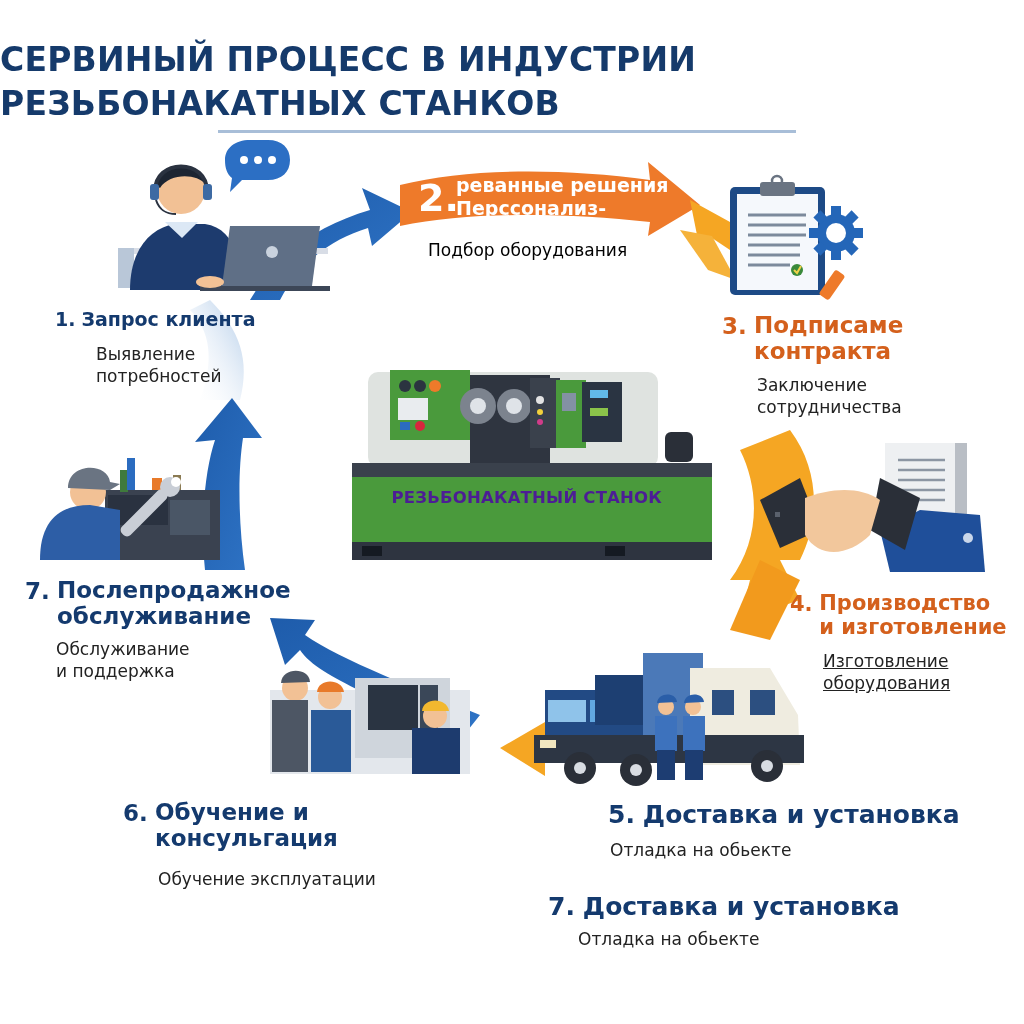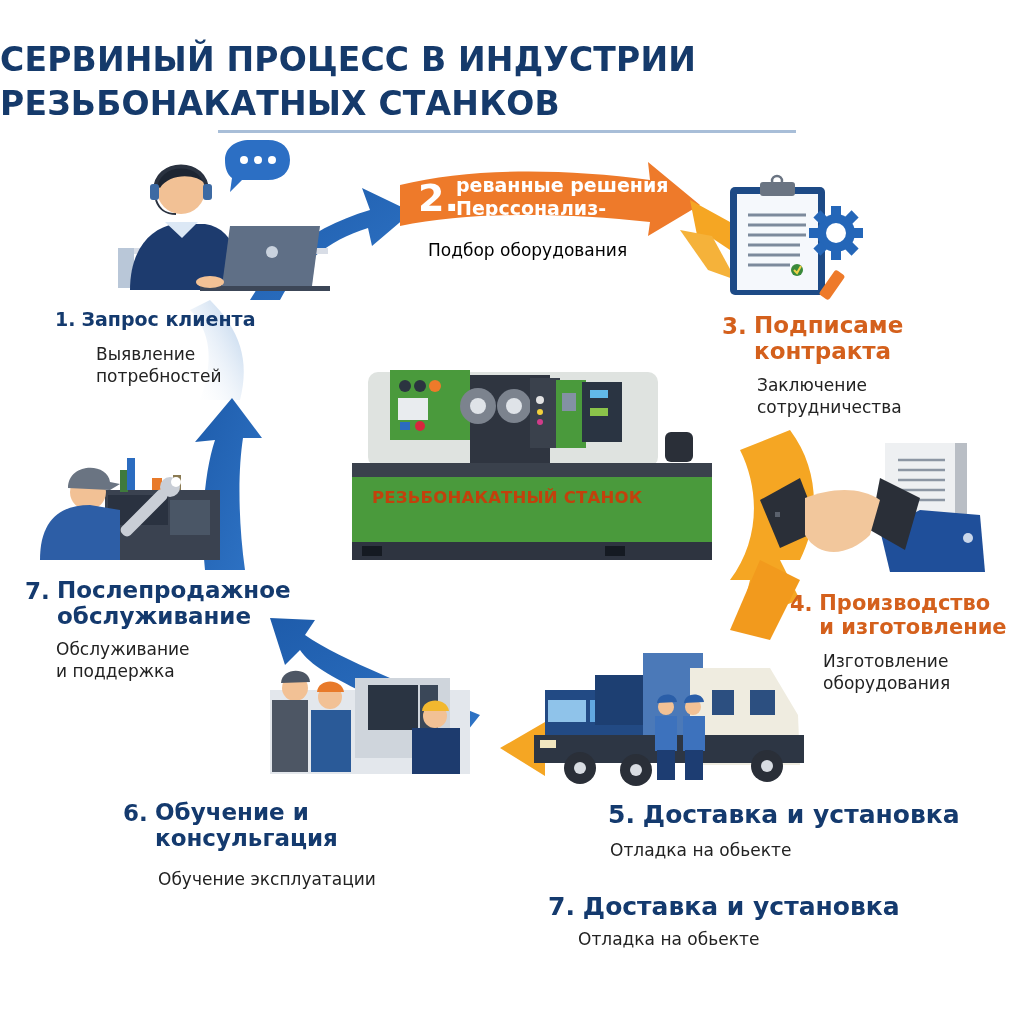--- a/index.html
+++ b/index.html
@@ -20,31 +20,31 @@
 
   .s1 { left: 55px; top: 308px; font-size: 19px; }
   .s1-sub { left: 96px; top: 343px; }
   .s2 { left: 418px; top: 174px; color: #fff; }
   .s2-num { font-size: 38px; font-weight: bold; position: absolute; left: 0; top: 2px; }
   .s2-title { position: absolute; left: 38px; top: 0; font-size: 19px; width: 240px; font-weight: bold; line-height: 1.2; }
   .s2-sub { left: 428px; top: 240px; font-size: 17px; color: #000000; }
   .s3 { left: 722px; top: 313px; font-size: 23px; }
   .s3-sub { left: 757px; top: 374px; }
   .s4 { left: 790px; top: 592px; font-size: 21px; }
-  .s4-sub { left: 823px; top: 650px; }
+  .s4-sub { left: 823px; top: 650px; text-decoration: underline; }
   .s7a { left: 25px; top: 578px; font-size: 23px; }
   .s7a-sub { left: 56px; top: 638px; }
   .s6 { left: 123px; top: 800px; font-size: 23px; }
   .s6-sub { left: 158px; top: 868px; }
   .s5 { left: 580px; top: 800px; font-size: 25px; margin-left: 28px; }
   .s5-sub { left: 610px; top: 839px; }
   .s7b { left: 548px; top: 892px; font-size: 25px; }
   .s7b-sub { left: 578px; top: 928px; }
 
-  .machine-label { left: 372px; top: 488px; width: 290px; color: #c2410c; font-weight: bold; font-size: 16.5px; letter-spacing: 0.2px; }
+  .machine-label { left: 372px; top: 488px; width: 290px; color: #4c1d95; font-weight: bold; font-size: 16.5px; letter-spacing: 0.2px; text-align: right; }
   .hang { display: inline-block; vertical-align: top; }
 </style>
 </head>
 <body>
 
 <div class="abs title">
   <div>СЕРВИНЫЙ ПРОЦЕСС В ИНДУСТРИИ</div>
   <div>РЕЗЬБОНАКАТНЫХ СТАНКОВ</div>
 </div>
 <div class="abs title-rule"></div>

